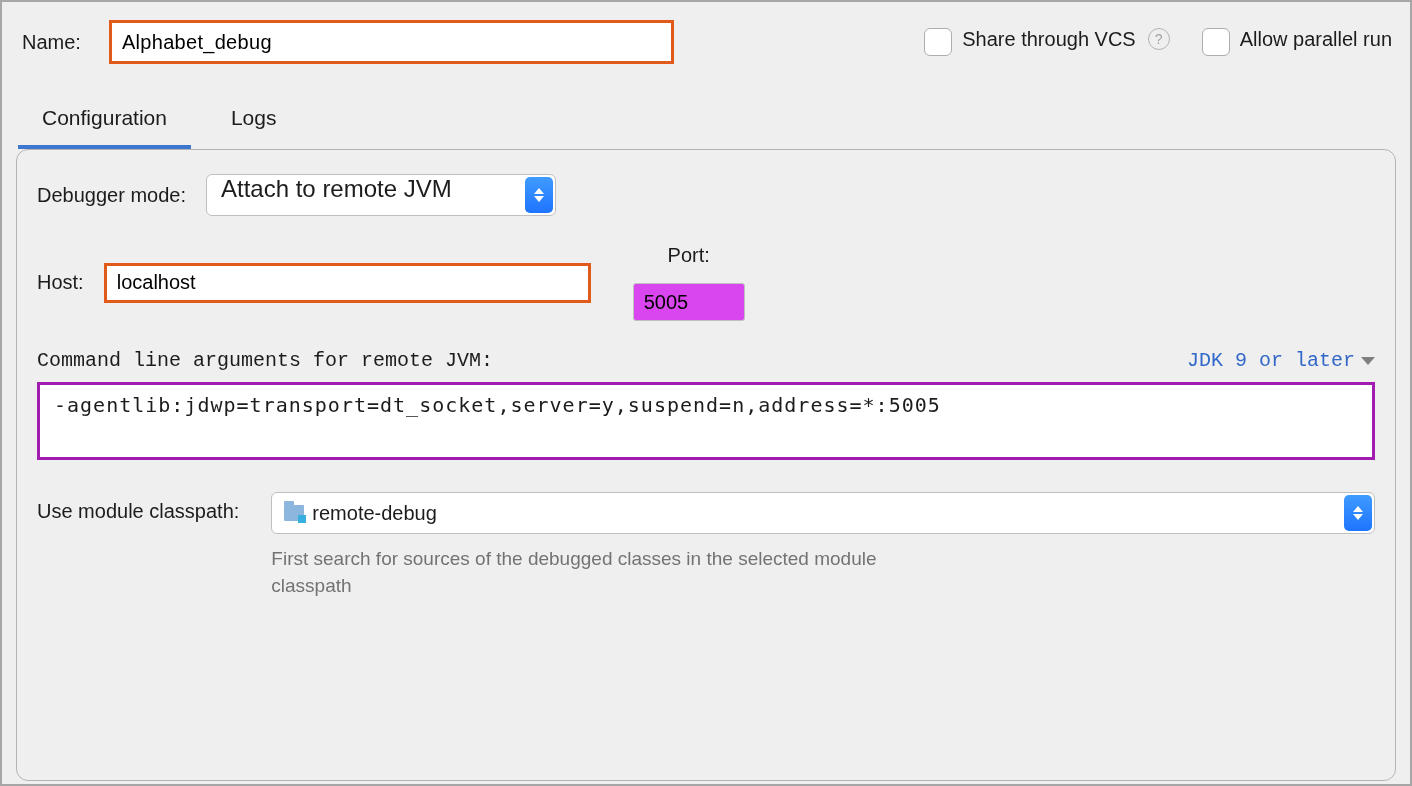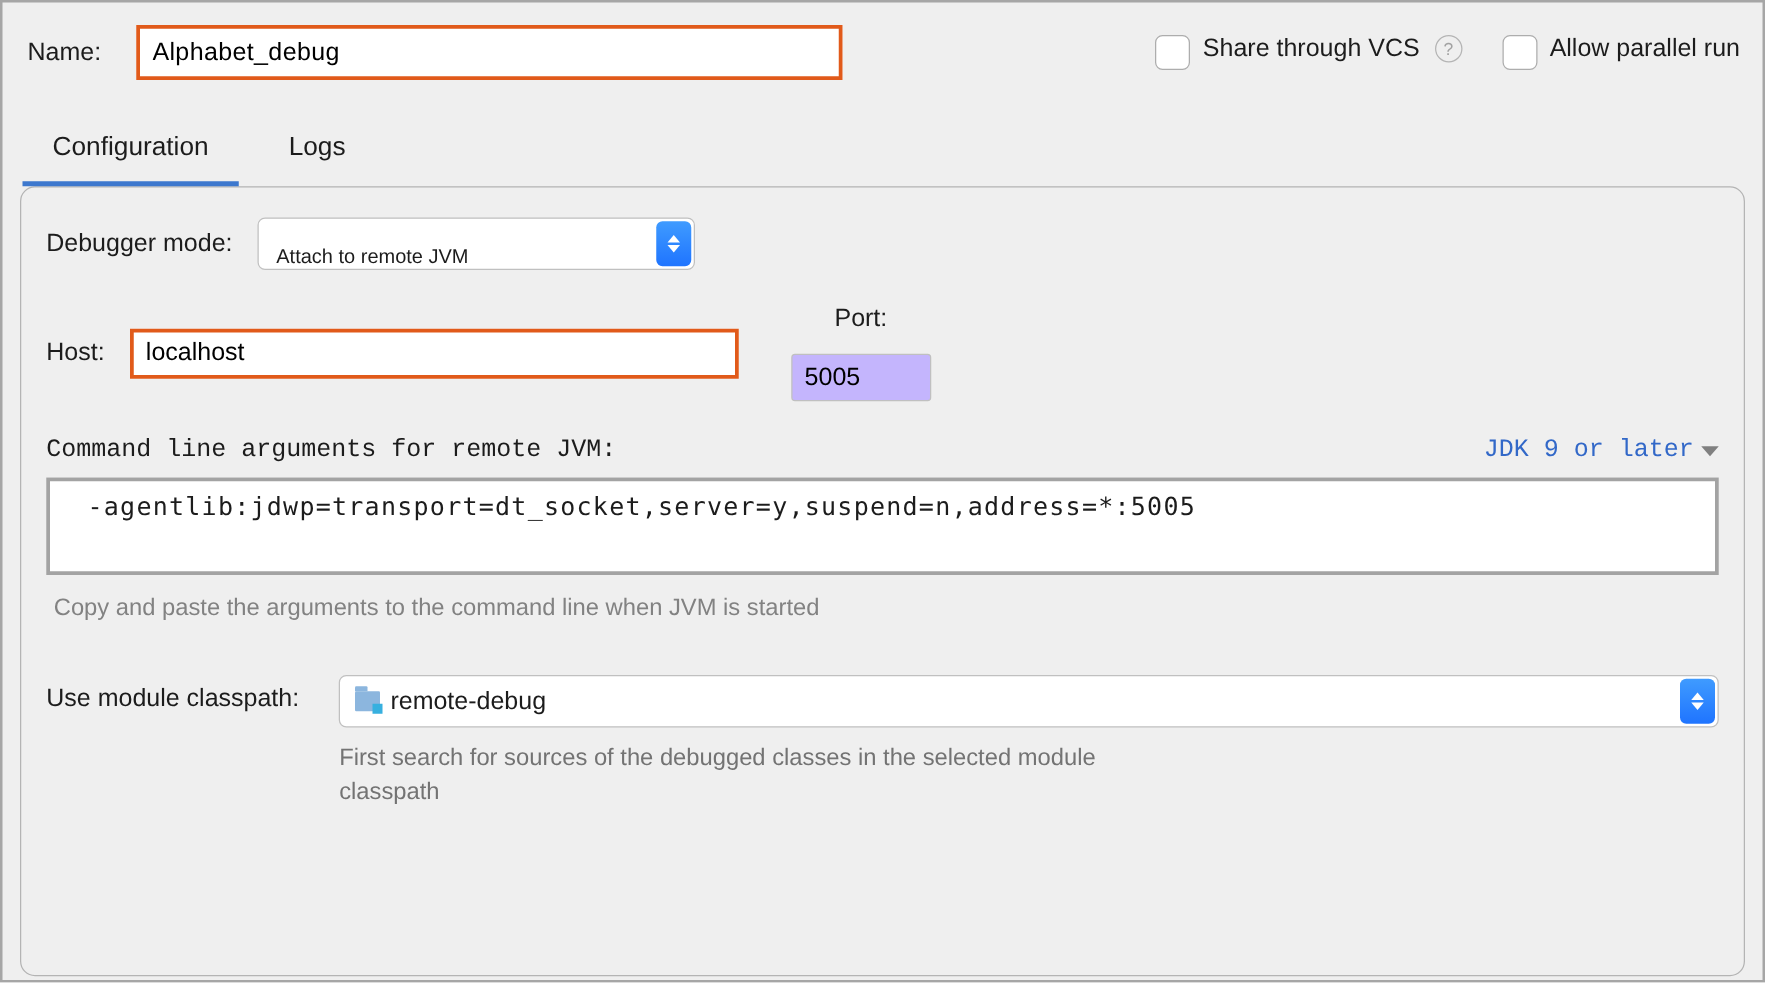--- a/index.html
+++ b/index.html
@@ -98,24 +98,24 @@
     margin-bottom: 28px;
     flex-wrap: wrap;
   }
   .row-label { min-width: auto; }
   .select-box {
     height: 42px;
     border: 1px solid #c0c0c0;
     border-radius: 6px;
     background: #fff;
     display: inline-flex;
-    align-items: flex-end;
+    align-items: flex-start;
     padding: 0 46px 0 14px;
     position: relative;
-    font-size: 16px;
+    font-size: 24px;
   }
   .select-box .stepper, .mod-select .stepper {
     position: absolute;
     right: 2px; top: 2px; bottom: 2px;
     width: 28px;
     border-radius: 5px;
     background: linear-gradient(#3f9bff,#1f74ff);
     display: flex; flex-direction: column;
     align-items: center; justify-content: center;
     gap: 2px;
@@ -136,49 +136,49 @@
     font-size: 20px;
     background: #fff;
   }
   .port-input {
     width: 112px;
     height: 38px;
     border: 1px solid #c0c0c0;
     border-radius: 3px;
     padding: 4px 10px;
     font-size: 20px;
-    background: #c4b5fd;
+    background: #d946ef;
   }
   .cmd-header{
     display:flex; justify-content:space-between; align-items:center;
     margin-bottom:10px;
     font-family:Liberation Mono, monospace;
   }
   .jdk-link{
     color:#3268c8;
     display:inline-flex; align-items:center; gap:6px;
     cursor:pointer;
   }
   .jdk-link .chev{
     width:0;height:0;
     border-left:7px solid transparent;
     border-right:7px solid transparent;
     border-top:8px solid #808080;
     display:inline-block;
   }
   .cmd-box{
     height: 78px;
-    border: 3px solid #a3a3a3;
-    background: #fff;
-    padding: 8px 30px;
+    border: 3px solid #a21caf;
+    background: #fff;
+    padding: 8px 14px;
     font-family: ui-monospace, Menlo, Consolas, monospace;
     font-size: 20px;
     letter-spacing: 1px;
     word-break: break-all;
-    margin-bottom:16px;
+    margin-bottom:32px;
   }
   .hint{
     color:#828282;
     font-size: 19px;
     margin-bottom: 42px;
     padding-left:6px;
   }
   .mod-row{
     display:flex;
     gap: 32px;
@@ -277,21 +277,20 @@
     <div class="cmd-header">
       <span>Command line arguments for remote JVM:</span>
       <span class="jdk-link">
         <span>JDK 9 or later</span>
         <span class="chev"></span>
       </span>
     </div>
 
     <div class="cmd-box">-agentlib:jdwp=transport=dt_socket,server=y,suspend=n,address=*:5005</div>
 
-    <div class="hint">Copy and paste the arguments to the command line when JVM is started</div>
 
     <div class="mod-row">
       <span class="mod-label">Use module classpath:</span>
       <div style="flex:1">
         <div class="mod-select">
           <span class="folder-icon"></span>
           <span>remote-debug</span>
           <span class="stepper"></span>
         </div>
         <div class="mod-hint">First search for sources of the debugged classes in the selected module classpath</div>

